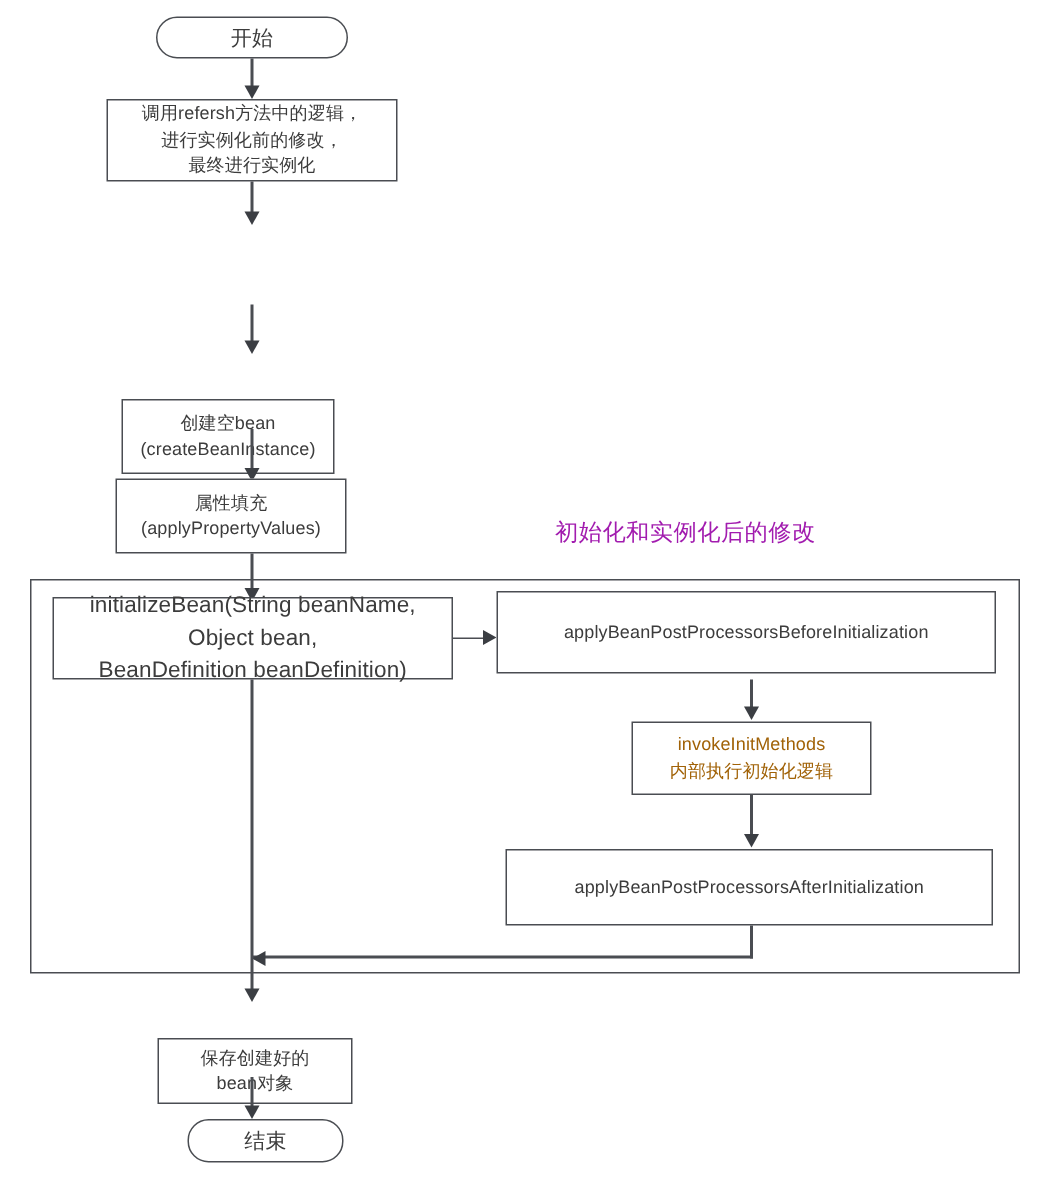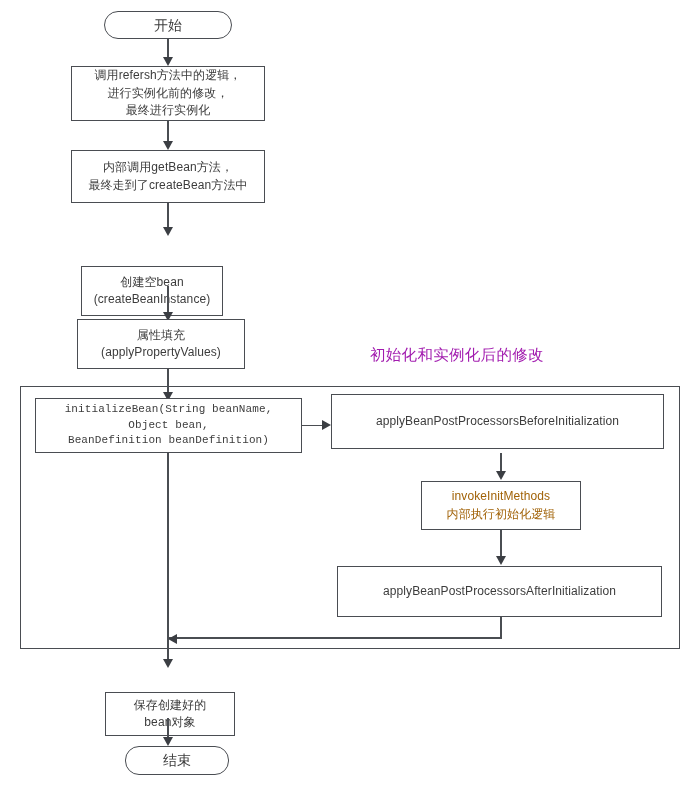--- a/index.html
+++ b/index.html
@@ -100,43 +100,41 @@
   <div class="edge-v" style="left:167.2px; top:39px; height:20px;"></div>
   <div class="arrow-down" style="left:162.5px; top:57px;"></div>
 
   <div class="node" style="left:71px; top:66px; width:194px; height:55px;">调用refersh方法中的逻辑，
 进行实例化前的修改，
 最终进行实例化</div>
 
   <div class="edge-v" style="left:167.2px; top:121px; height:22px;"></div>
   <div class="arrow-down" style="left:162.5px; top:141px;"></div>
 
-  <div class="node" style="left:71px; top:150px; width:194px; height:53px;">内部调用getBean方法，
-最终走到了createBean方法中</div>
 
   <div class="edge-v" style="left:167.2px; top:203px; height:26px;"></div>
   <div class="arrow-down" style="left:162.5px; top:227px;"></div>
 
   <div class="node" style="left:81px; top:220px; width:142px; height:50px;margin-top:46px;">创建空bean
 (createBeanInstance)</div>
 
   <div class="edge-v" style="left:167.2px; top:286px; height:28px;"></div>
   <div class="arrow-down" style="left:162.5px; top:312px;"></div>
 
-  <div class="node" style="left:77px; top:319px; width:168px; height:50px;">属性填充
+  <div class="node" style="left:77px; top:319px; width:154px; height:50px;">属性填充
 (applyPropertyValues)</div>
 
   <div class="edge-v" style="left:167.2px; top:369px; height:26px;"></div>
   <div class="arrow-down" style="left:162.5px; top:392px;"></div>
 
   <div class="group-title" style="left:370px; top:345px;">初始化和实例化后的修改</div>
 
   <div class="group-box" style="left:20px; top:386px; width:660px; height:263px;"></div>
 
-  <div class="node" style="left:35px; top:398px; width:267px; height:55px; font-size:11px;font-family:Liberation Mono, monospace;">initializeBean(String beanName,
+  <div class="node" style="left:35px; top:398px; width:267px; height:55px; font-size:15px;">initializeBean(String beanName,
 Object bean,
 BeanDefinition beanDefinition)</div>
 
   <div class="edge-h" style="left:302px; top:424.5px; width:22px;"></div>
   <div class="arrow-right" style="left:322px; top:420px;"></div>
 
   <div class="node" style="left:331px; top:394px; width:333px; height:55px;">applyBeanPostProcessorsBeforeInitialization</div>
 
   <div class="edge-v" style="left:500.2px; top:453px; height:21px;"></div>
   <div class="arrow-down" style="left:495.5px; top:471px;"></div>

